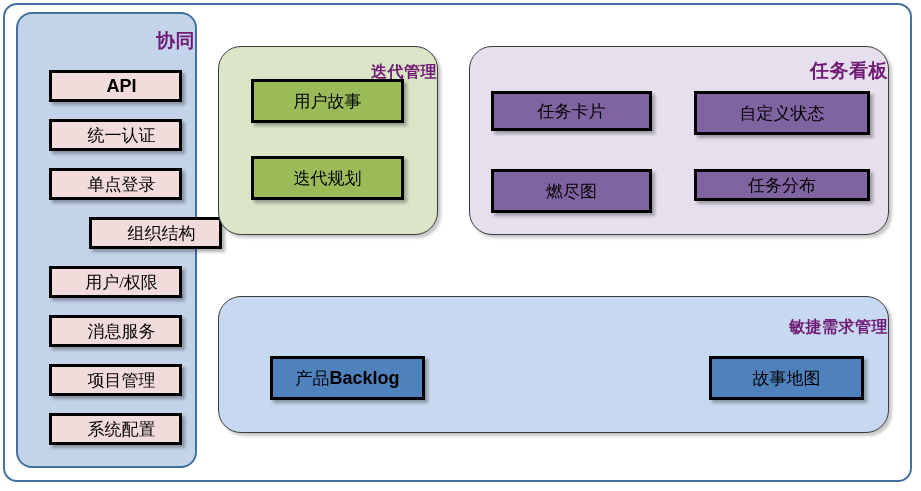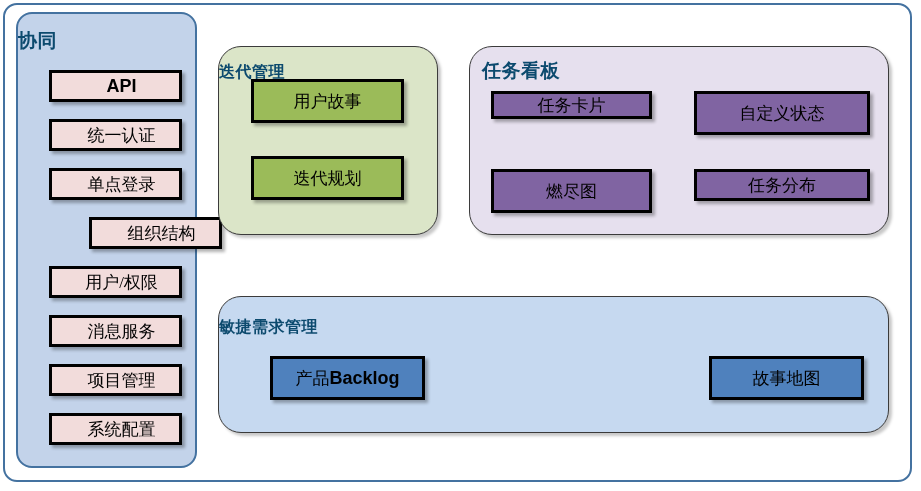--- a/index.html
+++ b/index.html
@@ -34,23 +34,23 @@
   
   .panel {
     position: absolute;
     box-sizing: border-box;
     border-radius: 23px;
   }
   .panel-title {
     position: absolute;
     left: 0;
     right: 0;
-    text-align: left;
+    text-align: right;
     font-weight: bold;
-    color: #0c4a6e;
+    color: #701a75;
     font-family: "Liberation Sans", "DejaVu Sans", sans-serif;
     letter-spacing: 0.5px;
   }
 
   
   .panel-sidebar {
     left: 16px;
     top: 12px;
     width: 181px;
     height: 456px;
@@ -174,21 +174,21 @@
   <div class="panel panel-iteration">
     <div class="panel-title">迭代管理</div>
 
     <div class="node green" style="left:32px; top:32px; width:153px; height:44px;">用户故事</div>
     <div class="node green" style="left:32px; top:109px; width:153px; height:44px;">迭代规划</div>
   </div>
 
   <div class="panel panel-taskboard">
     <div class="panel-title">任务看板</div>
 
-    <div class="node purple" style="left:21px; top:44px; width:161px; height:28px;">任务卡片</div>
+    <div class="node purple" style="left:21px; top:44px; width:161px; height:40px;">任务卡片</div>
     <div class="node purple" style="left:224px; top:44px; width:176px; height:44px;">自定义状态</div>
     <div class="node purple" style="left:21px; top:122px; width:161px; height:44px;">燃尽图</div>
     <div class="node purple" style="left:224px; top:122px; width:176px; height:32px;">任务分布</div>
   </div>
 
   <div class="panel panel-agile">
     <div class="panel-title">敏捷需求管理</div>
 
     <div class="node blue mixed" style="left:51px; top:59px; width:155px; height:44px;">
       <span>产品</span>

